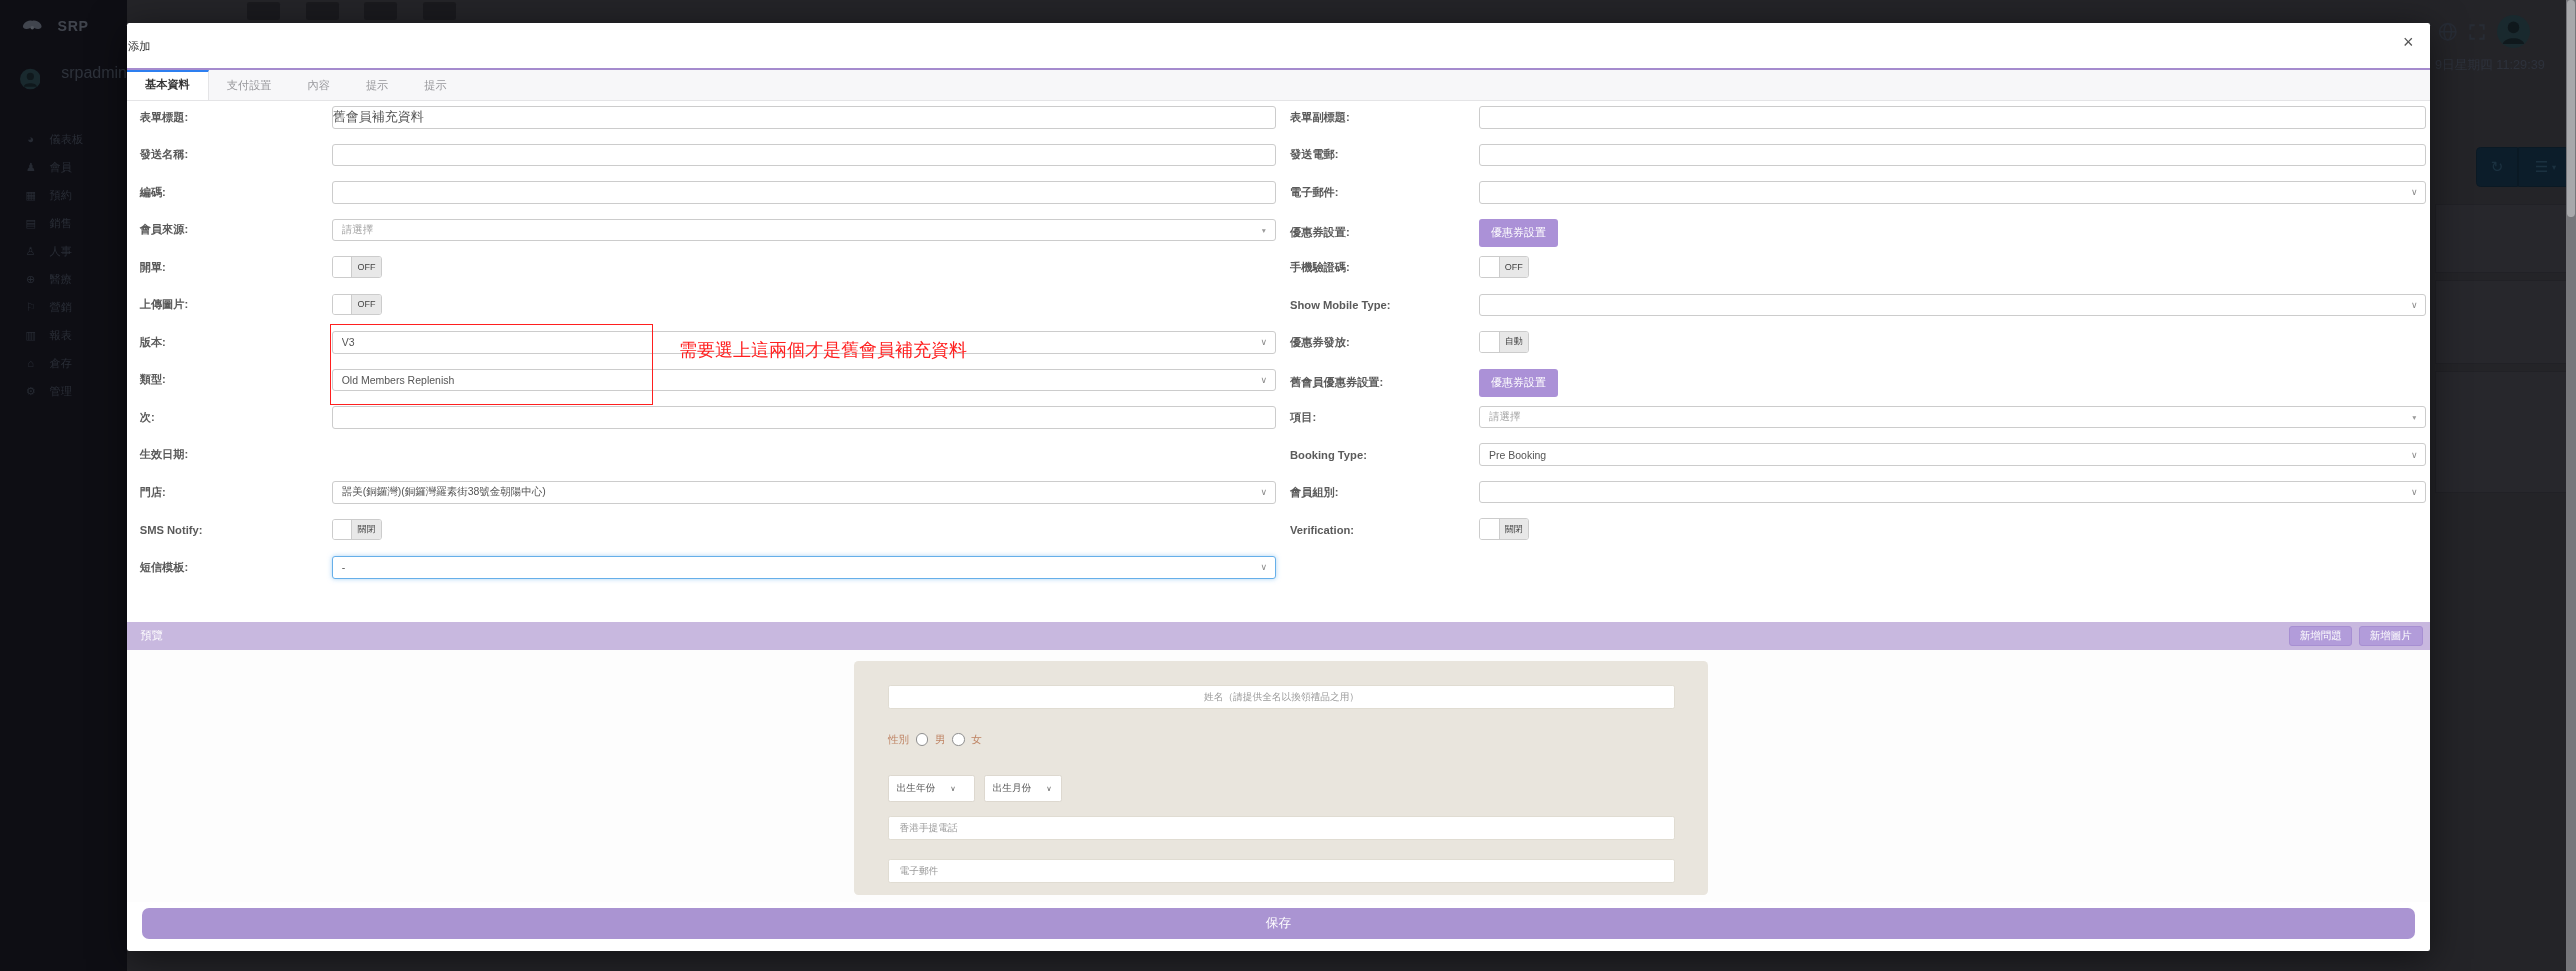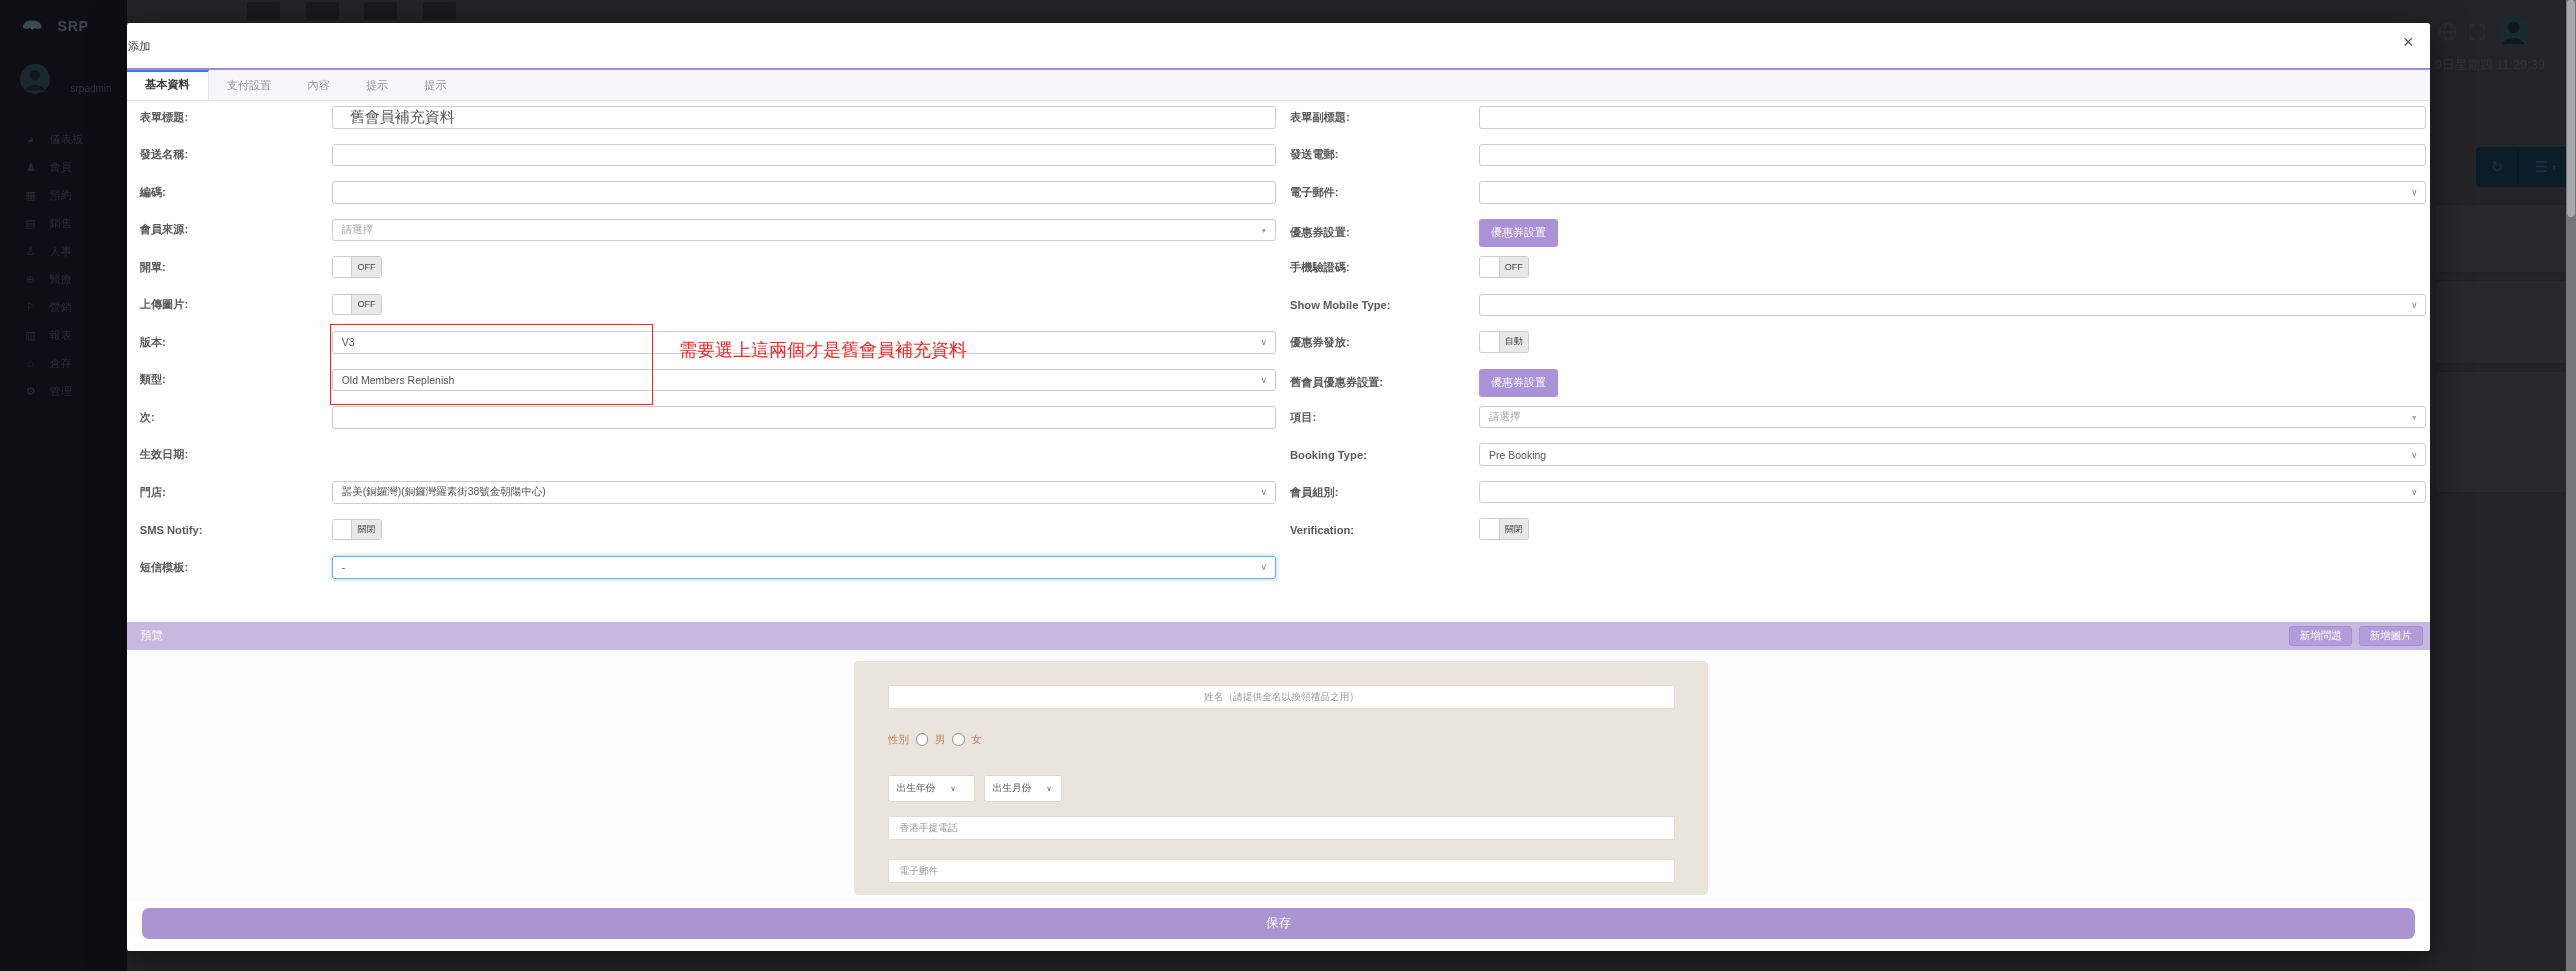--- a/index.html
+++ b/index.html
@@ -2,21 +2,21 @@
 <html style="font-size:12px"><head>
 <meta charset="utf-8">
 <style>
   html,body{margin:0;padding:0}
   body{width:2576px;height:972px;position:relative;overflow:hidden;background:#404045;
        font-family:"Liberation Sans","DejaVu Sans",sans-serif}
   
   .sidebar{position:absolute;left:0;top:0;width:127px;height:100%;background:#14141d;z-index:1}
   .logo-row{display:flex;align-items:flex-start;gap:14px;padding:18px 0 0 21px}
   .logo-txt{color:#79818e;font-weight:700;font-size:14.2px;letter-spacing:0.7px}
-  .user-row{display:flex;align-items:flex-end;gap:21px;padding:28.4px 0 0 19.5px;color:#545d6a;font-size:10px}
+  .user-row{display:flex;align-items:flex-start;gap:21px;padding:28.4px 0 0 19.5px;color:#545d6a;font-size:16px}
   .menu{margin-top:31px}
   .mi{display:flex;align-items:center;gap:12px;height:28px;padding-left:24px;cursor:pointer}
   .mi-ic{color:#454d5a;font-size:11.2px;width:13.5px;text-align:center}
   .mi-lb{color:#49515e;font-size:11.2px}
   .top-icons{position:absolute;top:15px;left:2438px;display:flex;align-items:center;gap:10.5px;z-index:1}
   .datetime{position:absolute;top:57px;left:2435px;color:#525b6b;font-size:12.7px;z-index:1;white-space:nowrap}
   .bg-btns{position:absolute;top:147px;left:2476px;display:flex;z-index:1}
   .bgb{height:40px;background:#103349;border:0.7px solid #0d2a3c;color:#2e5a74;font-size:15px;
        display:flex;align-items:center;justify-content:center;cursor:pointer}
   .bgb.b1{width:42px;border-radius:4.5px 0 0 4.5px}
@@ -38,22 +38,22 @@
   .tab.active{background:#fff;border-top:2.2px solid #2d7ff0;line-height:25.5px;color:#333;font-weight:700;
               border-right:0.7px solid #e4e4e6}
   .form{position:absolute;top:77px;left:0;right:0;bottom:0}
   .col{position:absolute;top:6.7px}
   .col.fl{left:12.7px;width:1136px}
   .col.fr{left:1163px;width:1136px}
   .frow{display:flex;align-items:center;height:22.5px;margin-bottom:15px}
   .lb{width:192px;font-size:11.2px;font-weight:700;color:#5a5a5a;flex:none}
   .fr .lb{width:189px}
   .ctl{flex:1;position:relative;height:22.5px}
-  .txt{width:100%;height:22.5px;box-sizing:border-box;border:0.7px solid #ccc;border-radius:3px;padding:0 17px;
-       font-size:15px;color:#555;background:#fff;font-family:inherit}
+  .txt{width:100%;height:22.5px;box-sizing:border-box;border:0.7px solid #ccc;border-radius:3px;padding:0 0;
+       font-size:13px;color:#555;background:#fff;font-family:inherit}
   .sel{height:22.5px;box-sizing:border-box;border:0.7px solid #ccc;border-radius:3px;padding:0 21px 0 9px;
        font-size:10.5px;color:#555;background:#fff;display:flex;align-items:center;cursor:pointer;position:relative}
   .sel .sv{flex:1;white-space:nowrap;overflow:hidden}
   .car{position:absolute;right:7.5px;top:50%;transform:translateY(-50%);color:#888;font-size:9px}
   .sel.solid .car{font-size:6.7px;color:#9a9a9a}
   .sel.focus{border-color:#66afe9;box-shadow:0 0 5.2px rgba(102,175,233,.55)}
   .ph{color:#a5a5a5}
   .toggle{width:48px;height:19.5px;border:0.7px solid #ccc;border-radius:3px;display:flex;overflow:hidden;cursor:pointer;background:#fff;box-sizing:content-box}
   .knob{width:18.7px;border-right:0.7px solid #ccc;background:#fff}
   .tg-lb{flex:1;background:#e8e8e8;display:flex;align-items:center;justify-content:center;font-size:9px;color:#444}

